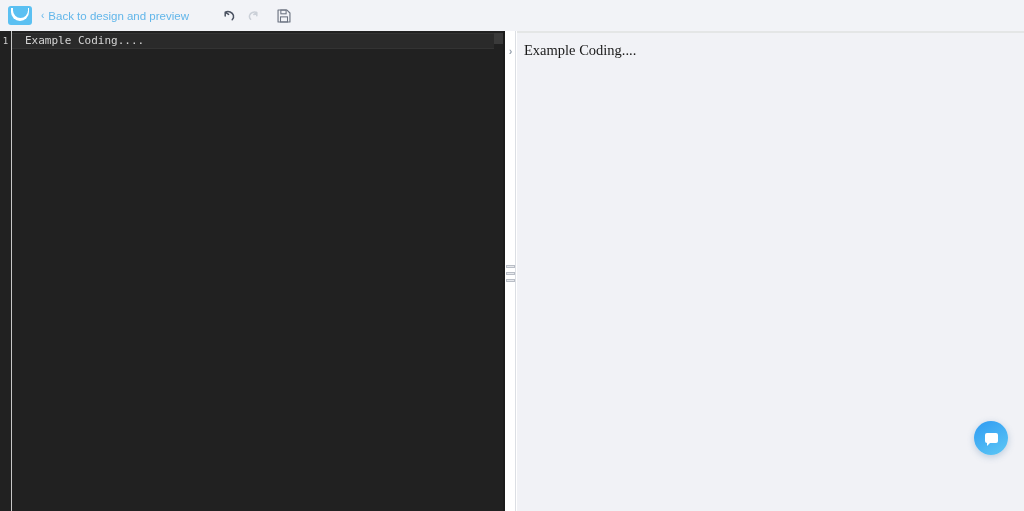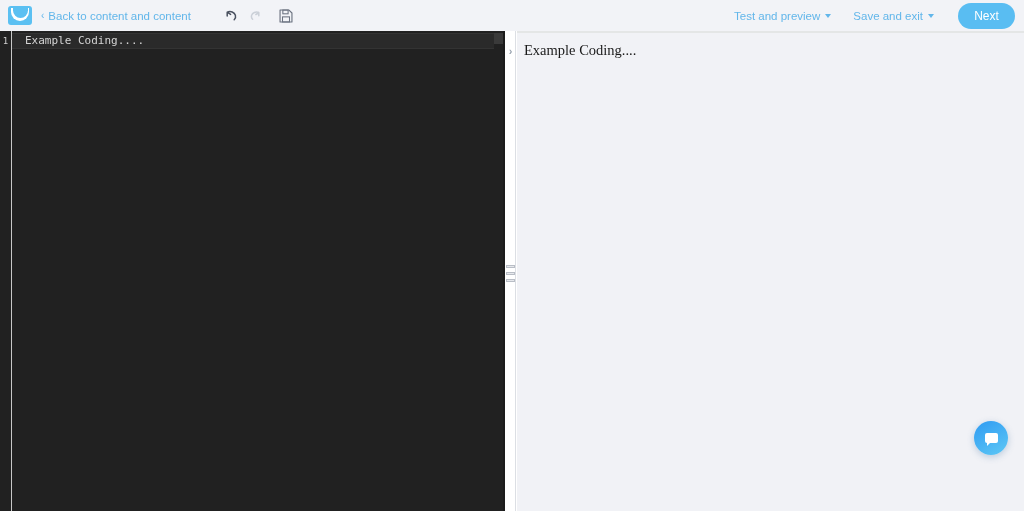--- a/index.html
+++ b/index.html
@@ -208,21 +208,21 @@
 </style>
 </head>
 <body>
 
 <div id="topbar">
 
   <div id="logo"></div>
 
   <div class="back-link">
     <span class="back-chev">‹</span>
-    <span>Back to content and content</span>
+    <span>Back to design and preview</span>
   </div>
 
   <div id="histgroup">
 
     <div class="icon-btn">
       <svg width="15" height="15" viewBox="0 0 15 15">
         <path d="M4.2 4.2 L4.2 8.0 M4.2 4.2 L7.6 6.4 M4.2 4.2 C7.5 2.5 11.5 4.2 12.4 7.3 C12.9 9.0 12.4 10.6 11.2 11.7" stroke="#4a5160" stroke-width="1.5" fill="none" stroke-linecap="round" stroke-linejoin="round"></path>
       </svg>
     </div>
 
@@ -235,34 +235,20 @@
     <div class="icon-btn" style="margin-left:6px">
       <svg width="14" height="14" viewBox="0 0 16 16">
         <path d="M1.2 1.2 H11.4 L14.8 4.6 V14.8 H1.2 Z" stroke="#6b7280" stroke-width="1.3" fill="none" stroke-linejoin="round"></path>
         <rect x="4.4" y="1.2" width="6" height="4.3" stroke="#6b7280" stroke-width="1.2" fill="none"></rect>
         <rect x="4.0" y="9.0" width="8" height="5.8" stroke="#6b7280" stroke-width="1.2" fill="none"></rect>
       </svg>
     </div>
 
   </div>
 
-  <div id="topright">
-
-    <div class="menu-item">
-      <span>Test and preview</span>
-      <span class="caret"></span>
-    </div>
-
-    <div class="menu-item">
-      <span>Save and exit</span>
-      <span class="caret"></span>
-    </div>
-
-    <button id="next-btn">Next</button>
-  </div>
 </div>
 
 <div id="workspace">
 
   <div id="editor">
     <div id="active-line"></div>
     <div id="gutter">
       <div class="linenum">1</div>
     </div>
     <div id="gutter-line"></div>

